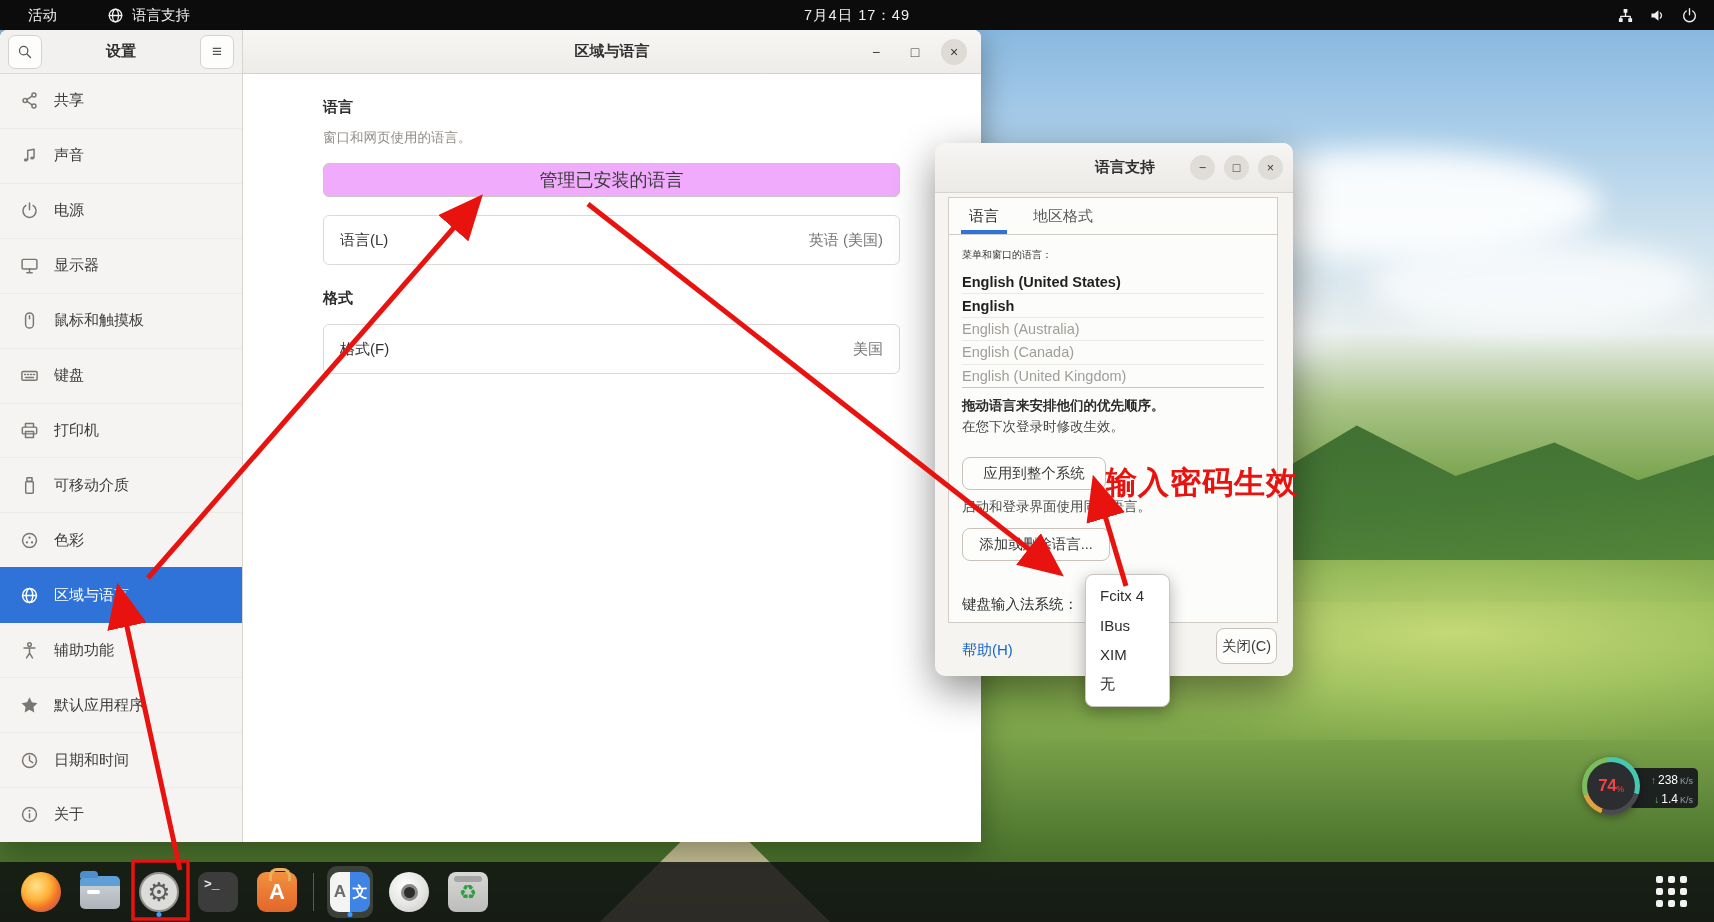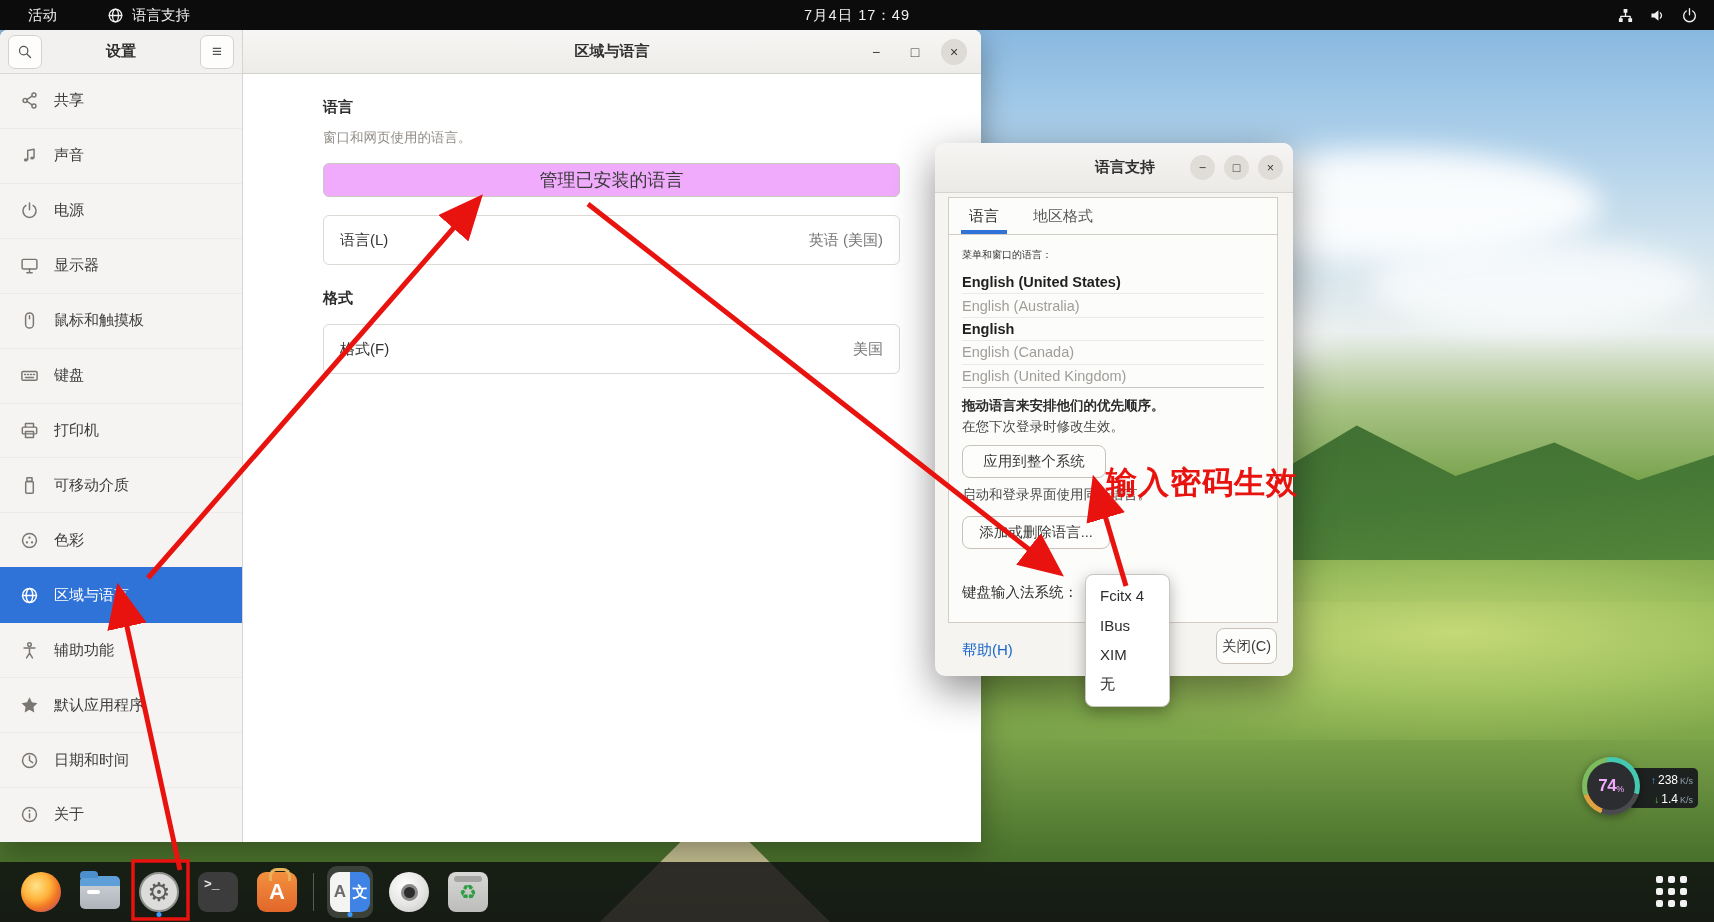--- a/index.html
+++ b/index.html
@@ -89,21 +89,21 @@
   .tab.active::after { content:""; position:absolute; left:-8px; right:-8px; bottom:0; height:4px; background:#2f73d8; }
   .fbody { padding:0 13px; }
   .menu-lbl { margin-top:13px; font-size:10px; color:#333; }
   .lang-list { margin-top:8px; border-bottom:1px solid #c9c5c0; }
   .lang-row { height:23.4px; display:flex; align-items:center; font-size:14.5px; border-top:1px solid #eceae7; }
   .lang-row:first-child { border-top:none; }
   .lang-row.installed { color:#1f1f1f; font-weight:bold; }
   .lang-row.not-installed { color:#a19e9a; }
   .hint-b { margin-top:9px; font-size:13.5px; font-weight:bold; color:#2c2c2c; }
   .hint { margin-top:3px; font-size:13.5px; color:#4a4a4a; }
-  .dlg-btn { margin-top:9px; width:144px; height:33px; background:#fdfdfc; border:1px solid #c8c2bb;
+  .dlg-btn { margin-top:21px; width:144px; height:33px; background:#fdfdfc; border:1px solid #c8c2bb;
     border-radius:8px; font-size:14.5px; color:#3a3a3a; display:flex; align-items:center; justify-content:center; }
   .ime-row { margin-top:34px; font-size:14.5px; color:#2f2f2f; }
   .help-link { position:absolute; left:27px; bottom:16px; color:#1a66c9; font-size:15px; }
   .close-btn { position:absolute; right:16px; bottom:12px; width:61px; height:36px; background:#fdfdfc;
     border:1px solid #c8c2bb; border-radius:8px; font-size:14.5px; color:#3a3a3a;
     display:flex; align-items:center; justify-content:center; }
 
   
   .ime-popup { position:absolute; left:1085px; top:574px; width:85px; height:133px; z-index:4;
     background:#fff; border:1px solid #c9c5c0; border-radius:8px; box-shadow:0 5px 16px rgba(0,0,0,.3);
@@ -162,21 +162,21 @@
     background:rgba(24,25,29,.93); border-radius:5px; padding:3px 5px 0 0;
     display:flex; flex-direction:column; justify-content:space-around; }
   .sp-row { display:flex; align-items:baseline; justify-content:flex-end; gap:2px; color:#fff; }
   .sp-arrow { font-size:10px; font-weight:bold; }
   .sp-arrow.up { color:#4da3ff; } .sp-arrow.down { color:#5fc24d; }
   .sp-val { font-size:12px; font-weight:normal; }
   .sp-unit { font-size:9px; color:#93a1ab; }
   .gauge { position:absolute; left:1582px; top:757px; width:58px; height:58px; border-radius:50%; z-index:5;
     background:conic-gradient(from 200deg, #e0a23e 0 14%, #7cbb5e 14% 42%, #45c8b0 42% 74%, #4a4a4e 74% 100%);
     display:flex; align-items:center; justify-content:center; box-shadow:0 2px 8px rgba(0,0,0,.4); }
-  .gauge-inner { width:48px; height:48px; border-radius:50%; background:#2c2d31; color:#f0abfc;
+  .gauge-inner { width:48px; height:48px; border-radius:50%; background:#2c2d31; color:#ef4444;
     display:flex; align-items:center; justify-content:center; font-size:17px; font-weight:bold; letter-spacing:-.5px; }
   .gauge-inner small { font-size:9px; font-weight:normal; margin-top:6px; }
 
   
   .anno-svg { position:absolute; inset:0; z-index:8; pointer-events:none; }
   .password-note { position:absolute; left:1106px; top:462px; z-index:8; pointer-events:none;
     font-size:31px; font-weight:bold; color:#e8120f; letter-spacing:1px; }
 </style>
 </head>
 <body>
@@ -389,22 +389,22 @@
     </div>
     <div class="frame">
       <div class="tabs">
         <div class="tab active">语言</div>
         <div class="tab">地区格式</div>
       </div>
       <div class="fbody">
         <div class="menu-lbl">菜单和窗口的语言：</div>
         <div class="lang-list">
             <div class="lang-row installed">English (United States)</div>
+            <div class="lang-row installed">English</div>
             <div class="lang-row not-installed">English (Australia)</div>
-            <div class="lang-row installed">English</div>
             <div class="lang-row not-installed">English (Canada)</div>
             <div class="lang-row not-installed">English (United Kingdom)</div>
           </div>
         <div class="hint-b">拖动语言来安排他们的优先顺序。</div>
         <div class="hint">在您下次登录时修改生效。</div>
         <div class="dlg-btn">应用到整个系统</div>
         <div class="hint" style="margin-top:8px;">启动和登录界面使用同一语言。</div>
         <div class="dlg-btn" style="margin-top:12px;width:148px;">添加或删除语言...</div>
         <div class="ime-row">键盘输入法系统：</div>
       </div>

